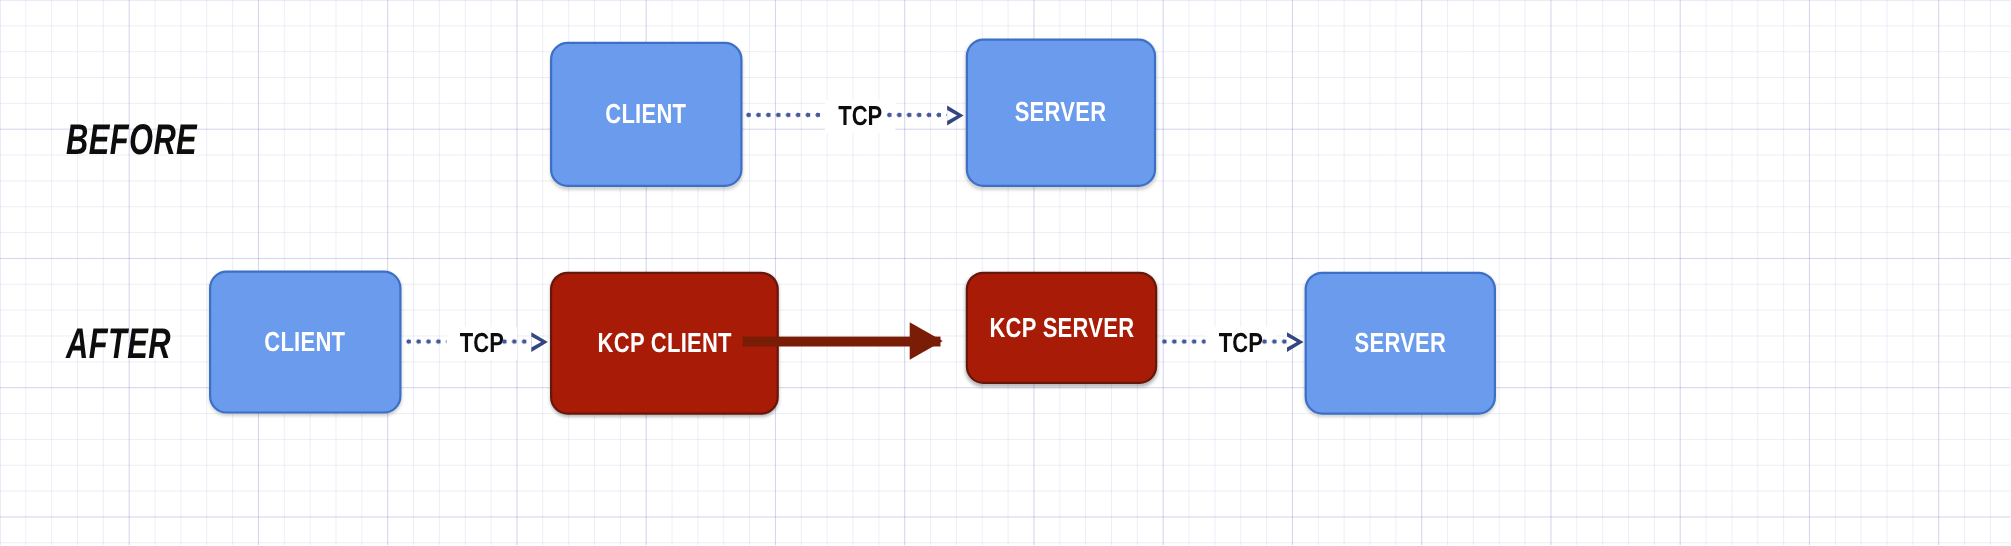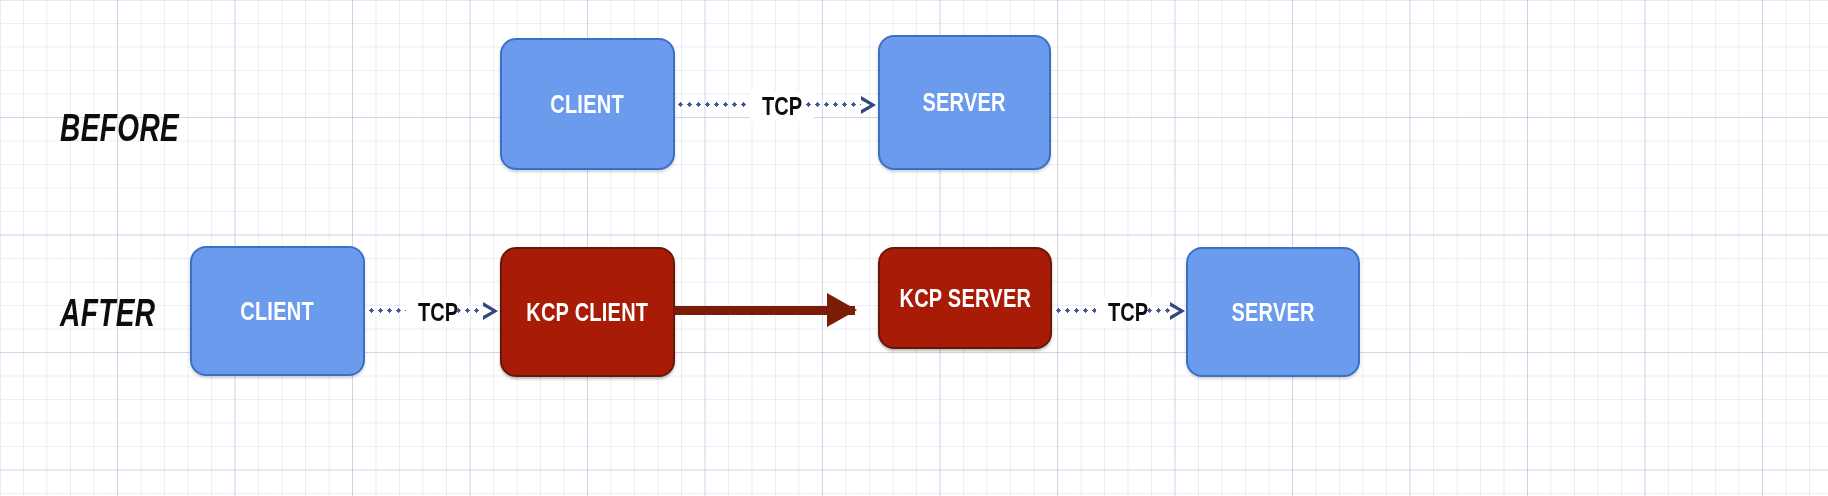--- a/index.html
+++ b/index.html
@@ -144,21 +144,21 @@
     <span class="cap">CLIENT</span>
   </div>
 
   <div class="dotline" style="left:369px;top:308px;width:39px;"></div>
   <div class="edge-label" style="left:406px;top:297px;">
     <span class="cap">TCP</span>
   </div>
   <div class="dotline" style="left:456px;top:308px;width:36px;"></div>
   <div class="dot-arrow" style="left:483px;top:301.5px;"></div>
 
-  <div class="node red" style="left:500px;top:247px;width:175px;height:130px;">
+  <div class="node red" style="left:500px;top:247px;width:208px;height:130px;">
     <span class="cap">KCP CLIENT</span>
   </div>
 
   <div class="thickline" style="left:675px;top:306px;width:180px;"></div>
   <div class="thick-arrow" style="left:827px;top:293px;"></div>
 
   <div class="node red" style="left:878px;top:247px;width:174px;height:102px;">
     <span class="cap">KCP SERVER</span>
   </div>
 

